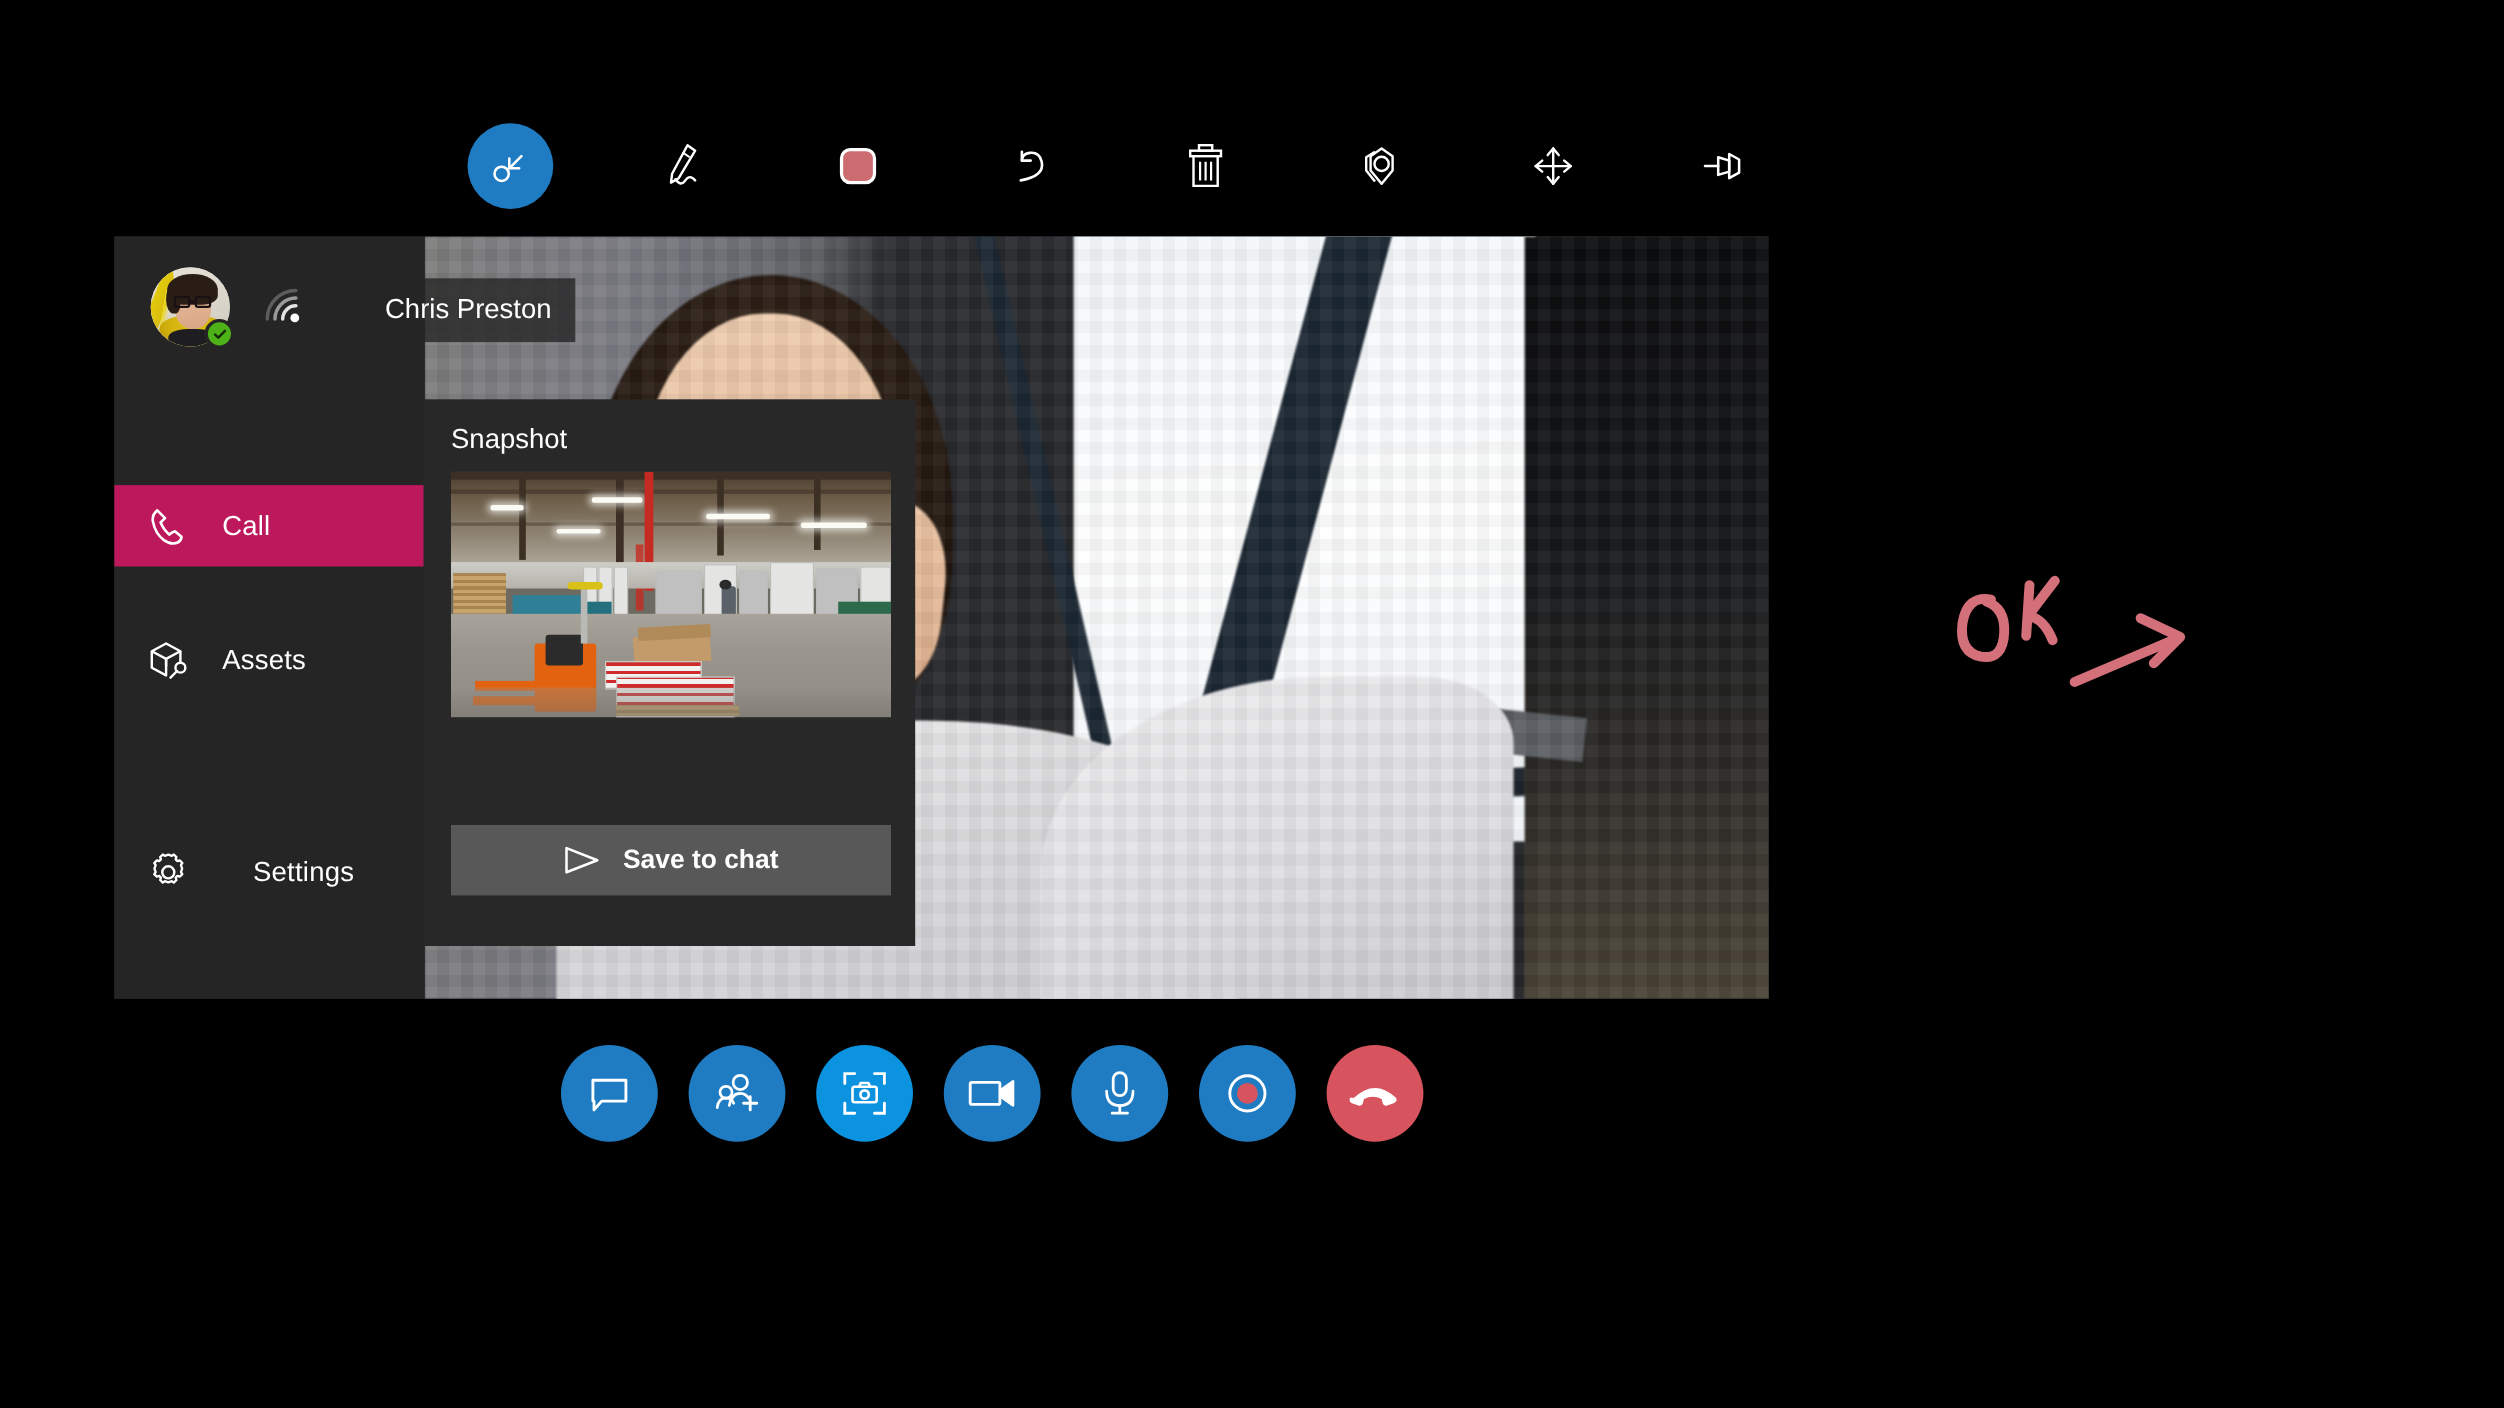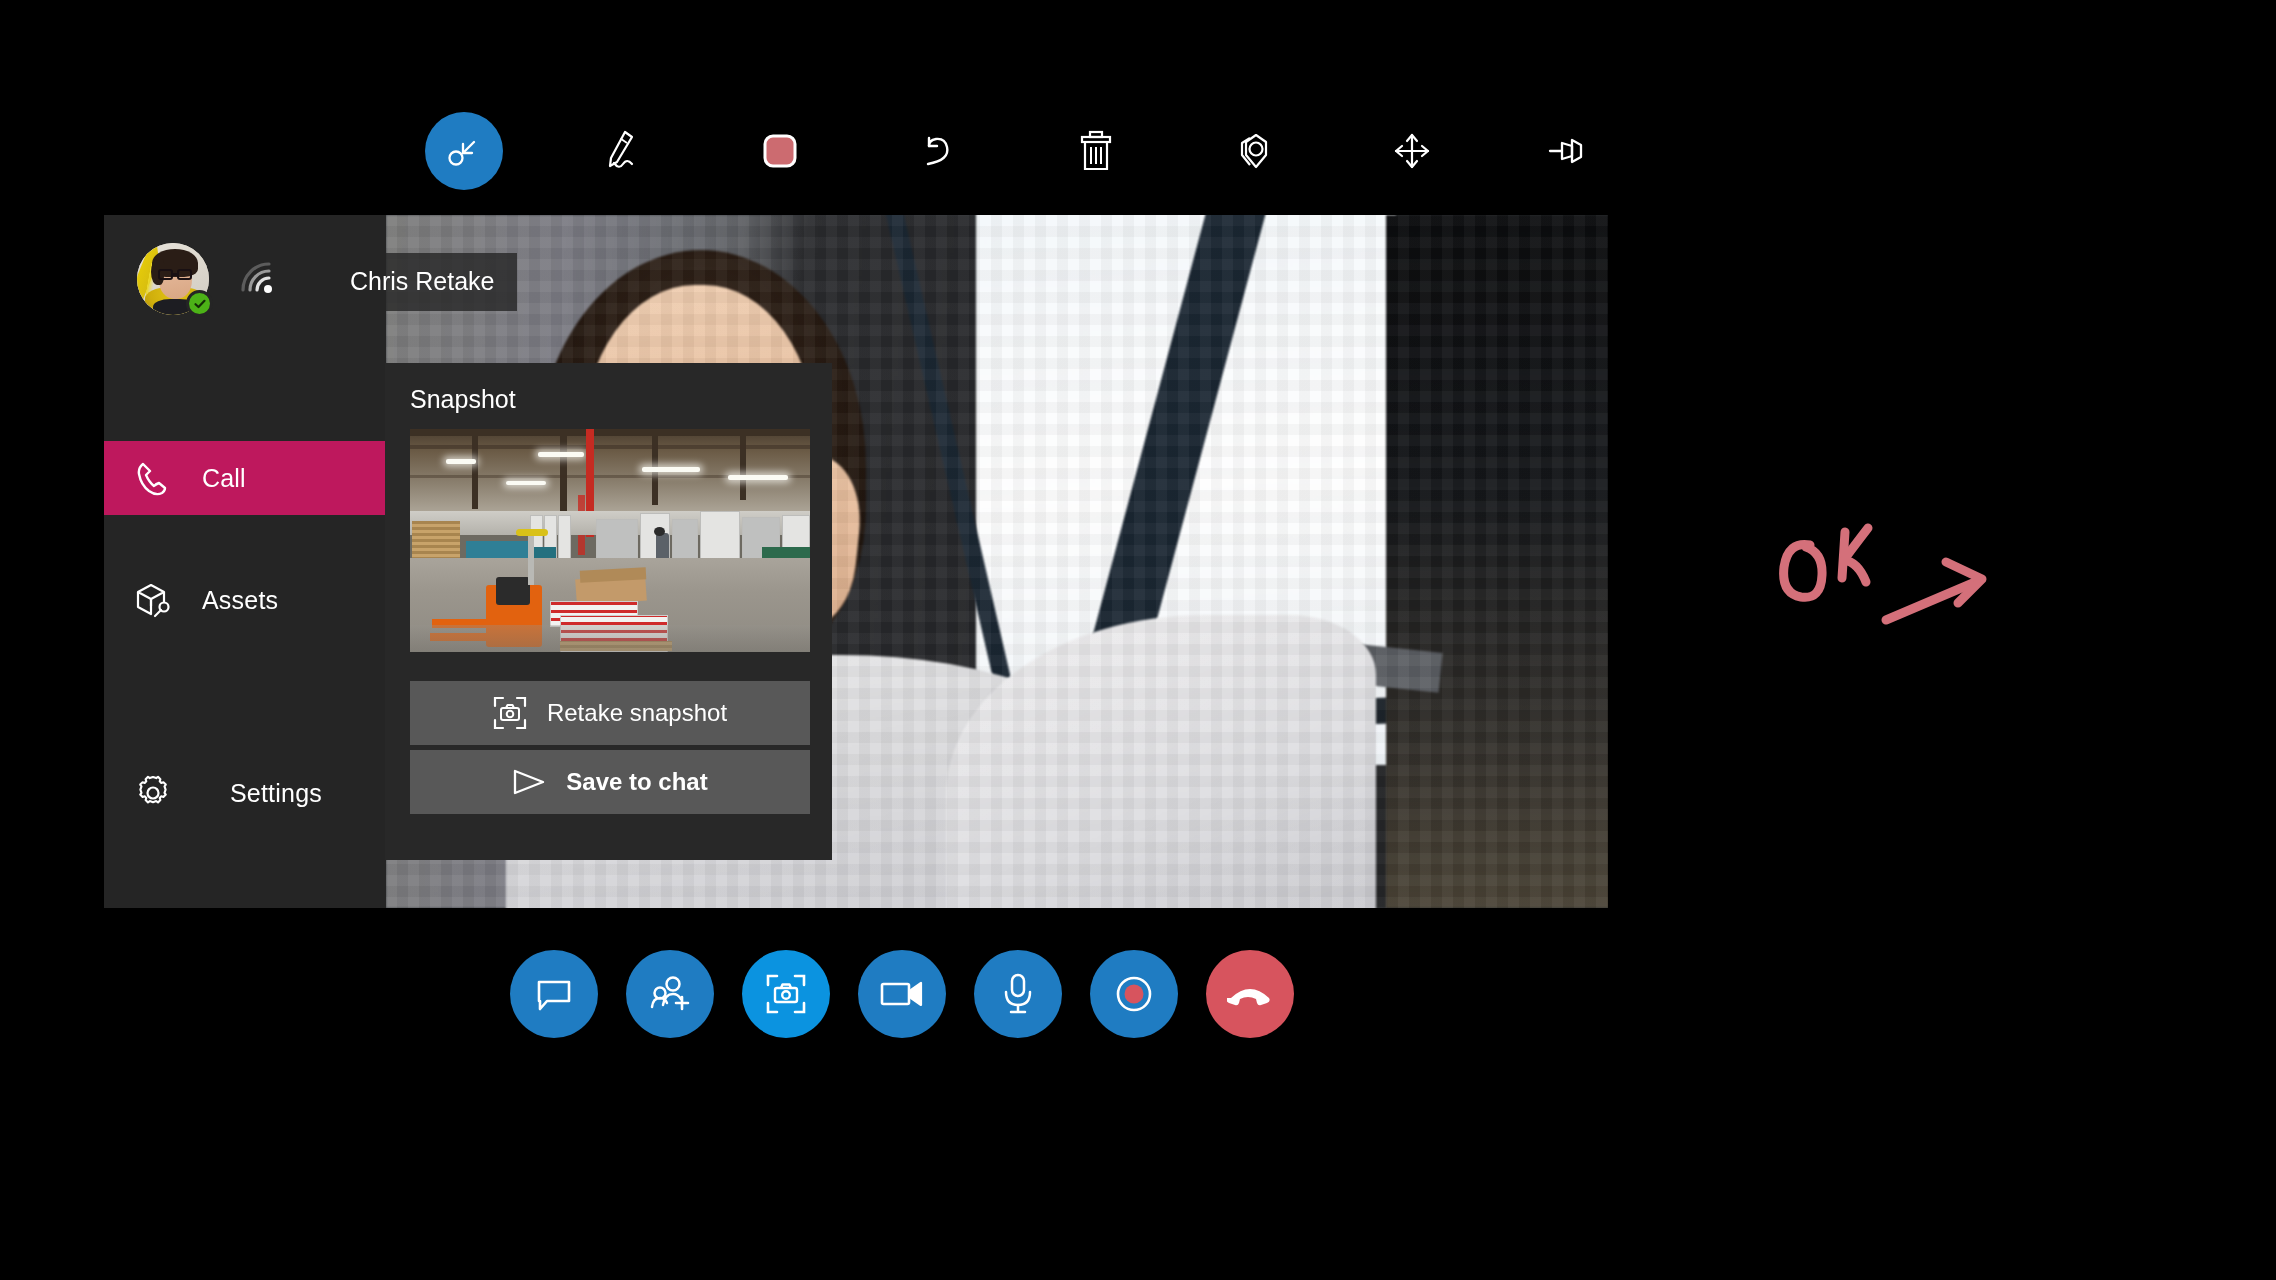--- a/index.html
+++ b/index.html
@@ -431,21 +431,21 @@
           <svg width="40" height="40" viewBox="0 0 40 40">
             <path d="M20 4 l3.2 1.1 1.8 -1.3 2.4 2.4 -0.7 2.1 1.6 1.6 2.1 -0.7 2.4 2.4 -1.3 1.8 1.1 3.2 -1.1 3.2 1.3 1.8 -2.4 2.4 -2.1 -0.7 -1.6 1.6 0.7 2.1 -2.4 2.4 -1.8 -1.3 -3.2 1.1 -3.2 -1.1 -1.8 1.3 -2.4 -2.4 0.7 -2.1 -1.6 -1.6 -2.1 0.7 -2.4 -2.4 1.3 -1.8 -1.1 -3.2 1.1 -3.2 -1.3 -1.8 2.4 -2.4 2.1 0.7 1.6 -1.6 -0.7 -2.1 2.4 -2.4 1.8 1.3 Z" fill="none" stroke="#fff" stroke-width="2.1" stroke-linejoin="round"></path>
             <circle cx="20" cy="20" r="5.5" fill="none" stroke="#fff" stroke-width="2.2"></circle>
           </svg>
         </span>
         <span class="nav-label">Settings</span>
       </div>
     </div>
   </div>
 
-  <div id="name-badge">Chris Retake</div>
+  <div id="name-badge">Chris Preston</div>
 
   <div id="snapshot-panel">
     <div id="snapshot-title">Snapshot</div>
 
     <div id="snapshot-thumb">
       <div class="wh">
         <div class="wh-ceiling"></div>
         <div class="wh-beam" style="left:0;top:0;width:100%;height:7px;"></div>
         <div class="wh-beam" style="left:62px;top:0;width:6px;height:36%;"></div>
         <div class="wh-beam" style="left:150px;top:0;width:7px;height:40%;"></div>
@@ -486,29 +486,20 @@
         <div style="position:absolute;left:106px;top:100px;width:32px;height:7px;background:#d9c118;border-radius:4px;"></div>
         <div class="wh-card" style="left:166px;top:148px;width:70px;height:26px;transform:rotate(-4deg);"></div>
         <div class="wh-card" style="left:170px;top:140px;width:66px;height:12px;transform:rotate(-3deg);background:#b08a58;"></div>
         <div class="wh-stack" style="left:140px;top:172px;width:88px;height:26px;"></div>
         <div class="wh-stack" style="left:150px;top:186px;width:108px;height:40px;"></div>
         <div class="wh-pallet" style="left:150px;top:212px;width:112px;height:10px;"></div>
         <div style="position:absolute;left:0;top:196px;width:100%;height:27px;background:linear-gradient(180deg,rgba(150,147,140,.35),rgba(120,117,111,.55));"></div>
       </div>
     </div>
 
-    <div class="snap-btn" id="btn-retake">
-      <svg width="34" height="34" viewBox="0 0 34 34">
-        <path d="M2 10 L2 2 L10 2 M24 2 L32 2 L32 10 M32 24 L32 32 L24 32 M10 32 L2 32 L2 24" fill="none" stroke="#fff" stroke-width="2.2" stroke-linecap="round"></path>
-        <rect x="8" y="12" width="18" height="12" rx="2" fill="none" stroke="#fff" stroke-width="2"></rect>
-        <path d="M13 12 L14.5 9 L19.5 9 L21 12" fill="none" stroke="#fff" stroke-width="2" stroke-linejoin="round"></path>
-        <circle cx="17" cy="18" r="3.3" fill="none" stroke="#fff" stroke-width="2"></circle>
-      </svg>
-      <span class="snap-label">Retake snapshot</span>
-    </div>
 
     <div class="snap-btn" id="btn-save">
       <svg width="34" height="30" viewBox="0 0 34 30">
         <path d="M3 4 L31 15 L3 26 L3 15 Z" fill="none" stroke="#fff" stroke-width="2.3" stroke-linejoin="round"></path>
       </svg>
       <span class="snap-label">Save to chat</span>
     </div>
   </div>
 
   <div id="call-controls">

